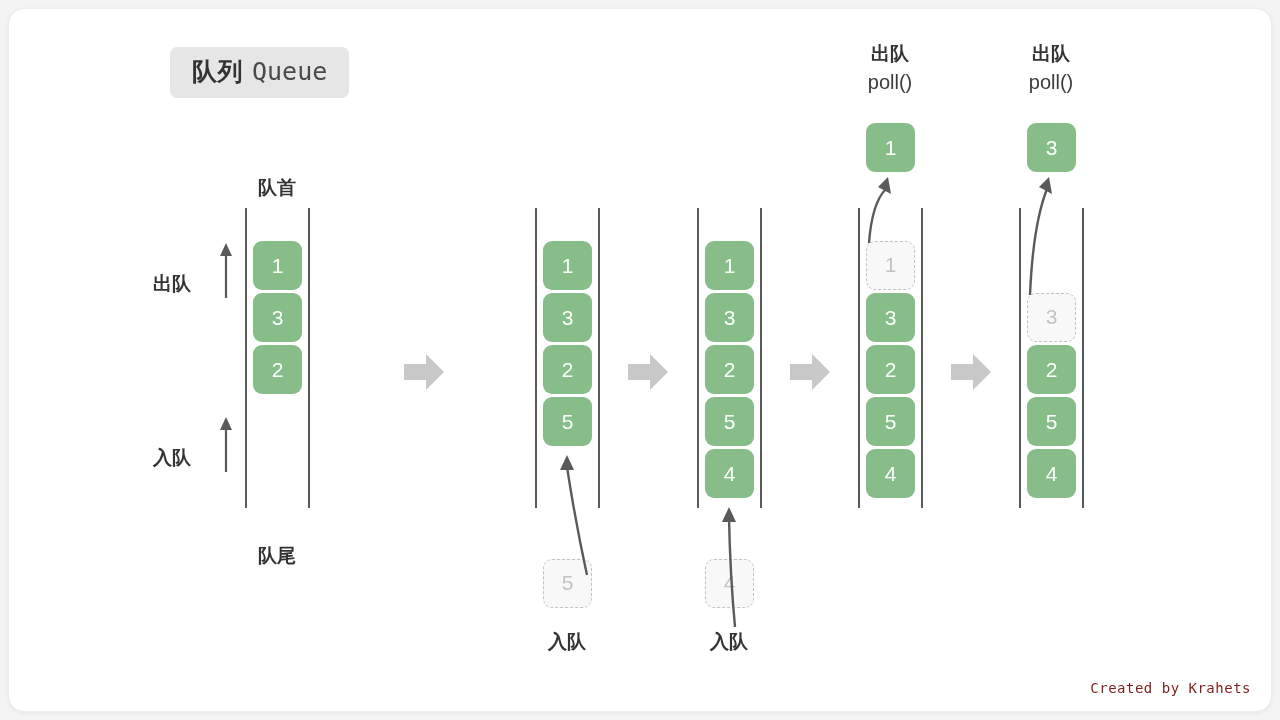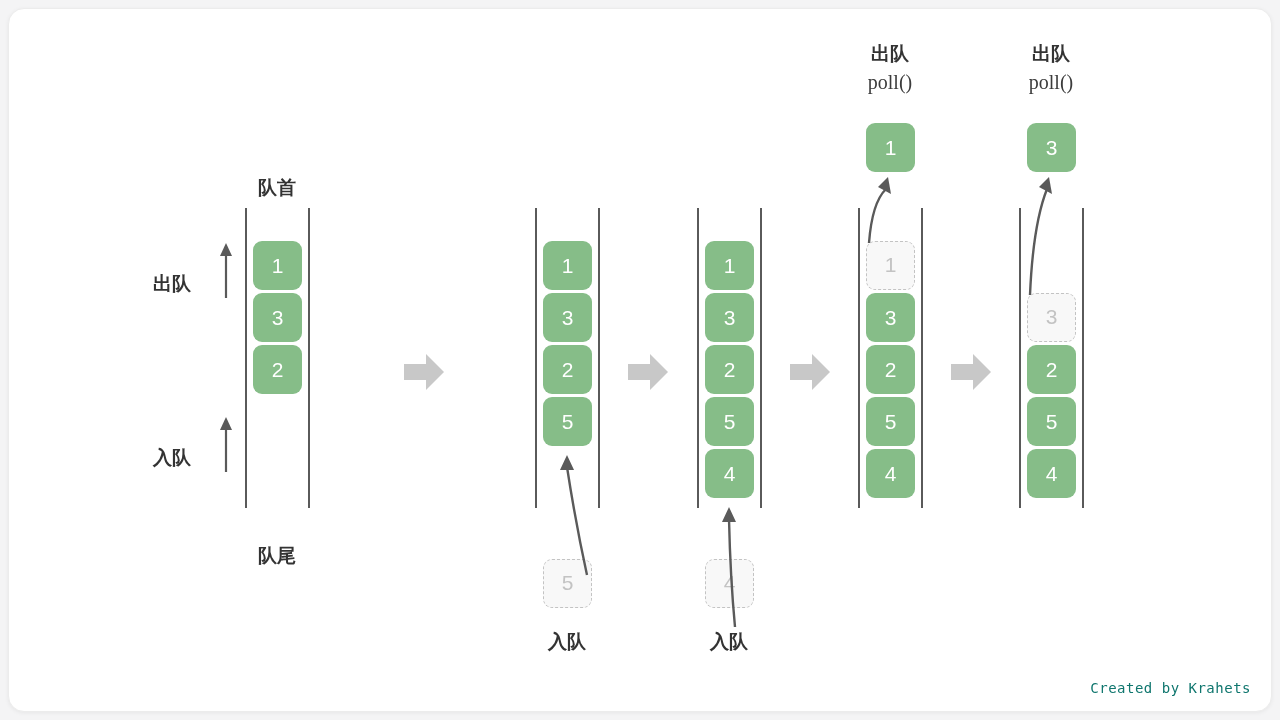--- a/index.html
+++ b/index.html
@@ -78,21 +78,21 @@
   .cell.popped { left: -24px; }
 
   
   .label-cn {
     position: absolute;
     font-size: 19px; font-weight: bold; color: #333333;
     white-space: nowrap; text-align: center;
     line-height: 1.35;
   }
   .label-mono {
-    font-family: Liberation Serif, serif;
+    font-family: Liberation Sans, sans-serif;
     font-size: 20px; font-weight: normal; color: #3c3c3c;
   }
   .label-mono .num { color: #3f8a45; font-weight: bold; }
 
   .side-label {
     position: absolute;
     font-size: 19px; font-weight: bold; color: #333333;
     white-space: nowrap;
   }
 
@@ -104,31 +104,34 @@
   }
   .step-arrow svg { display: block; }
 
   .dir-arrow { position: absolute; }
 
   #credit {
     position: absolute;
     right: 22px; bottom: 17px;
     font-family: "DejaVu Sans Mono", monospace;
     font-size: 14px;
-    color: #0f766e;
+    color: #7f1d1d;
     letter-spacing: 0.5px;
     white-space: nowrap;
   }
 </style>
 </head>
 <body>
 
 <div id="card">
   <div class="stage" id="stage">
 
+    <div id="title-badge">
+      <span class="cn">队列</span><span class="en">Queue</span>
+    </div>
 
     <div class="label-cn" style="left:236px; top:166px; width:64px;">队首</div>
     <div class="label-cn" style="left:236px; top:534px; width:64px;font-family:Liberation Serif, serif;">队尾</div>
 
     <div class="side-label" style="left:144px; top:262px;">出队</div>
     <div class="dir-arrow" style="left:206px; top:232px;">
       <svg width="22" height="58" viewBox="0 0 22 58">
         <line x1="11" y1="57" x2="11" y2="12" stroke="#5a5a5a" stroke-width="2.2"></line>
         <path d="M11 2 L17 15 L5 15 Z" fill="#5a5a5a"></path>
       </svg>

